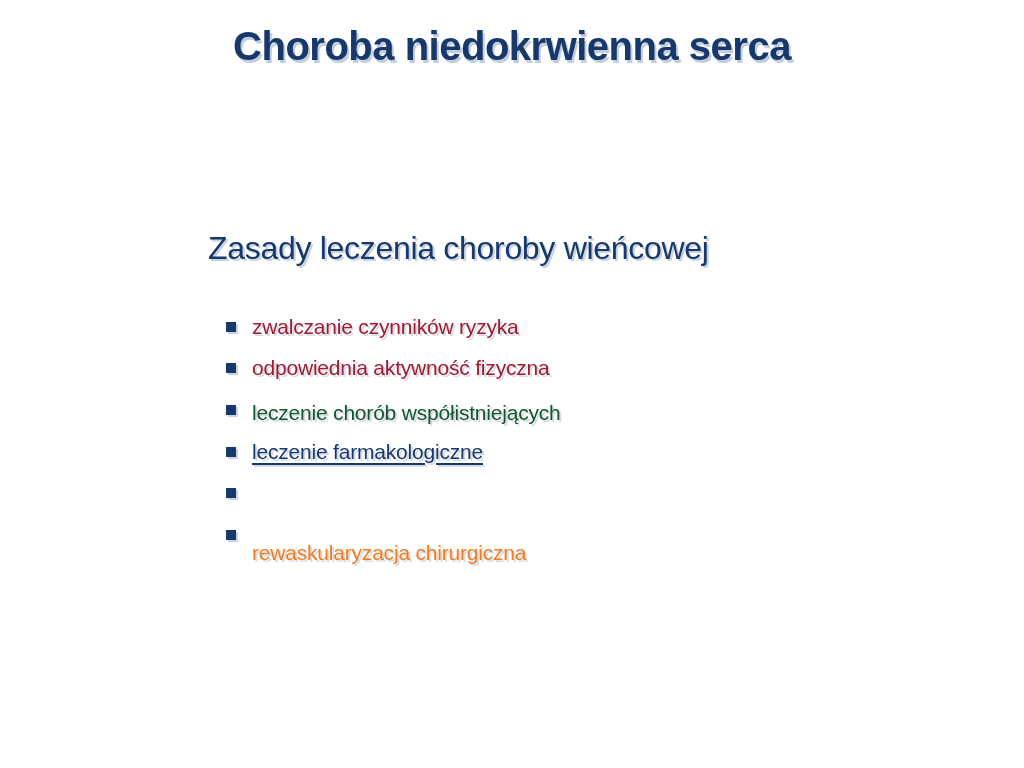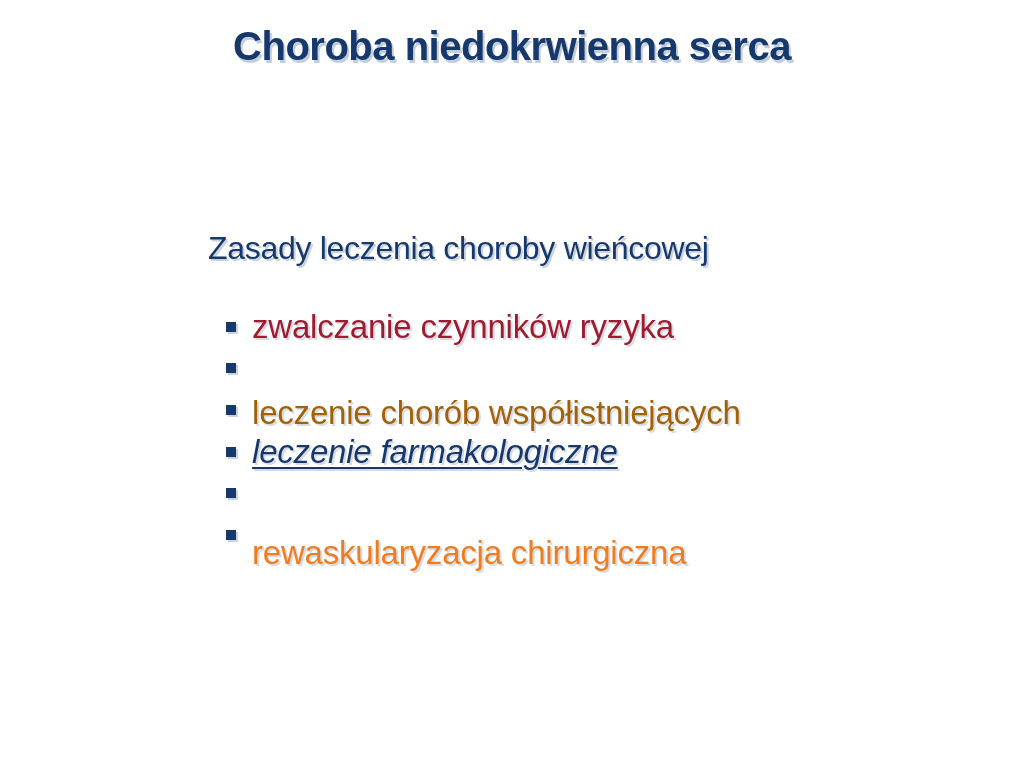--- a/index.html
+++ b/index.html
@@ -52,21 +52,21 @@
     height: 41.6px;
   }
   .sq {
     width: 10px;
     height: 10px;
     margin-right: 16px;
     flex: 0 0 auto;
     box-shadow: 2px 2px 0 #ccd2dc;
   }
   .label {
-    font-size: 33px;
+    font-size: 21px;
     letter-spacing: -0.2px;
     white-space: nowrap;
     text-shadow: 2px 2px 0 #d6dbe4;
     text-align: right;
   }
   .u {
     text-decoration: underline;
     text-decoration-thickness: 2px;
     text-underline-offset: 4px;
   }
@@ -79,28 +79,29 @@
 
   <h2 class="subtitle" style="color: rgb(23, 56, 106);">Zasady leczenia choroby wieńcowej</h2>
 
   <ul class="bullets">
       <li>
         <span class="sq" style="background: rgb(23, 56, 106);"></span>
         <span class="label" style="color: rgb(158, 27, 48);">zwalczanie czynników ryzyka</span>
       </li>
       <li>
         <span class="sq" style="background: rgb(23, 56, 106);"></span>
+        <span class="label" style="color: rgb(158, 27, 48);">odpowiednia aktywność fizyczna</span>
       </li>
       <li>
         <span class="sq" style="background: rgb(23, 56, 106);"></span>
-        <span class="label" style="color: #a16207; margin-top: 7px;">leczenie chorób współistniejących</span>
+        <span class="label" style="color: #14532d; margin-top: 7px;">leczenie chorób współistniejących</span>
       </li>
       <li>
         <span class="sq" style="background: rgb(23, 56, 106);"></span>
-        <span class="label u" style="color: rgb(23, 56, 106); font-style: italic;">leczenie farmakologiczne</span>
+        <span class="label u" style="color: rgb(23, 56, 106);">leczenie farmakologiczne</span>
       </li>
       <li>
         <span class="sq" style="background: rgb(23, 56, 106);"></span>
       </li>
       <li>
         <span class="sq" style="background: rgb(23, 56, 106);"></span>
         <span class="label" style="color: rgb(240, 124, 30); margin-top: 36px;">rewaskularyzacja chirurgiczna</span>
       </li>
     </ul>
 </div>

